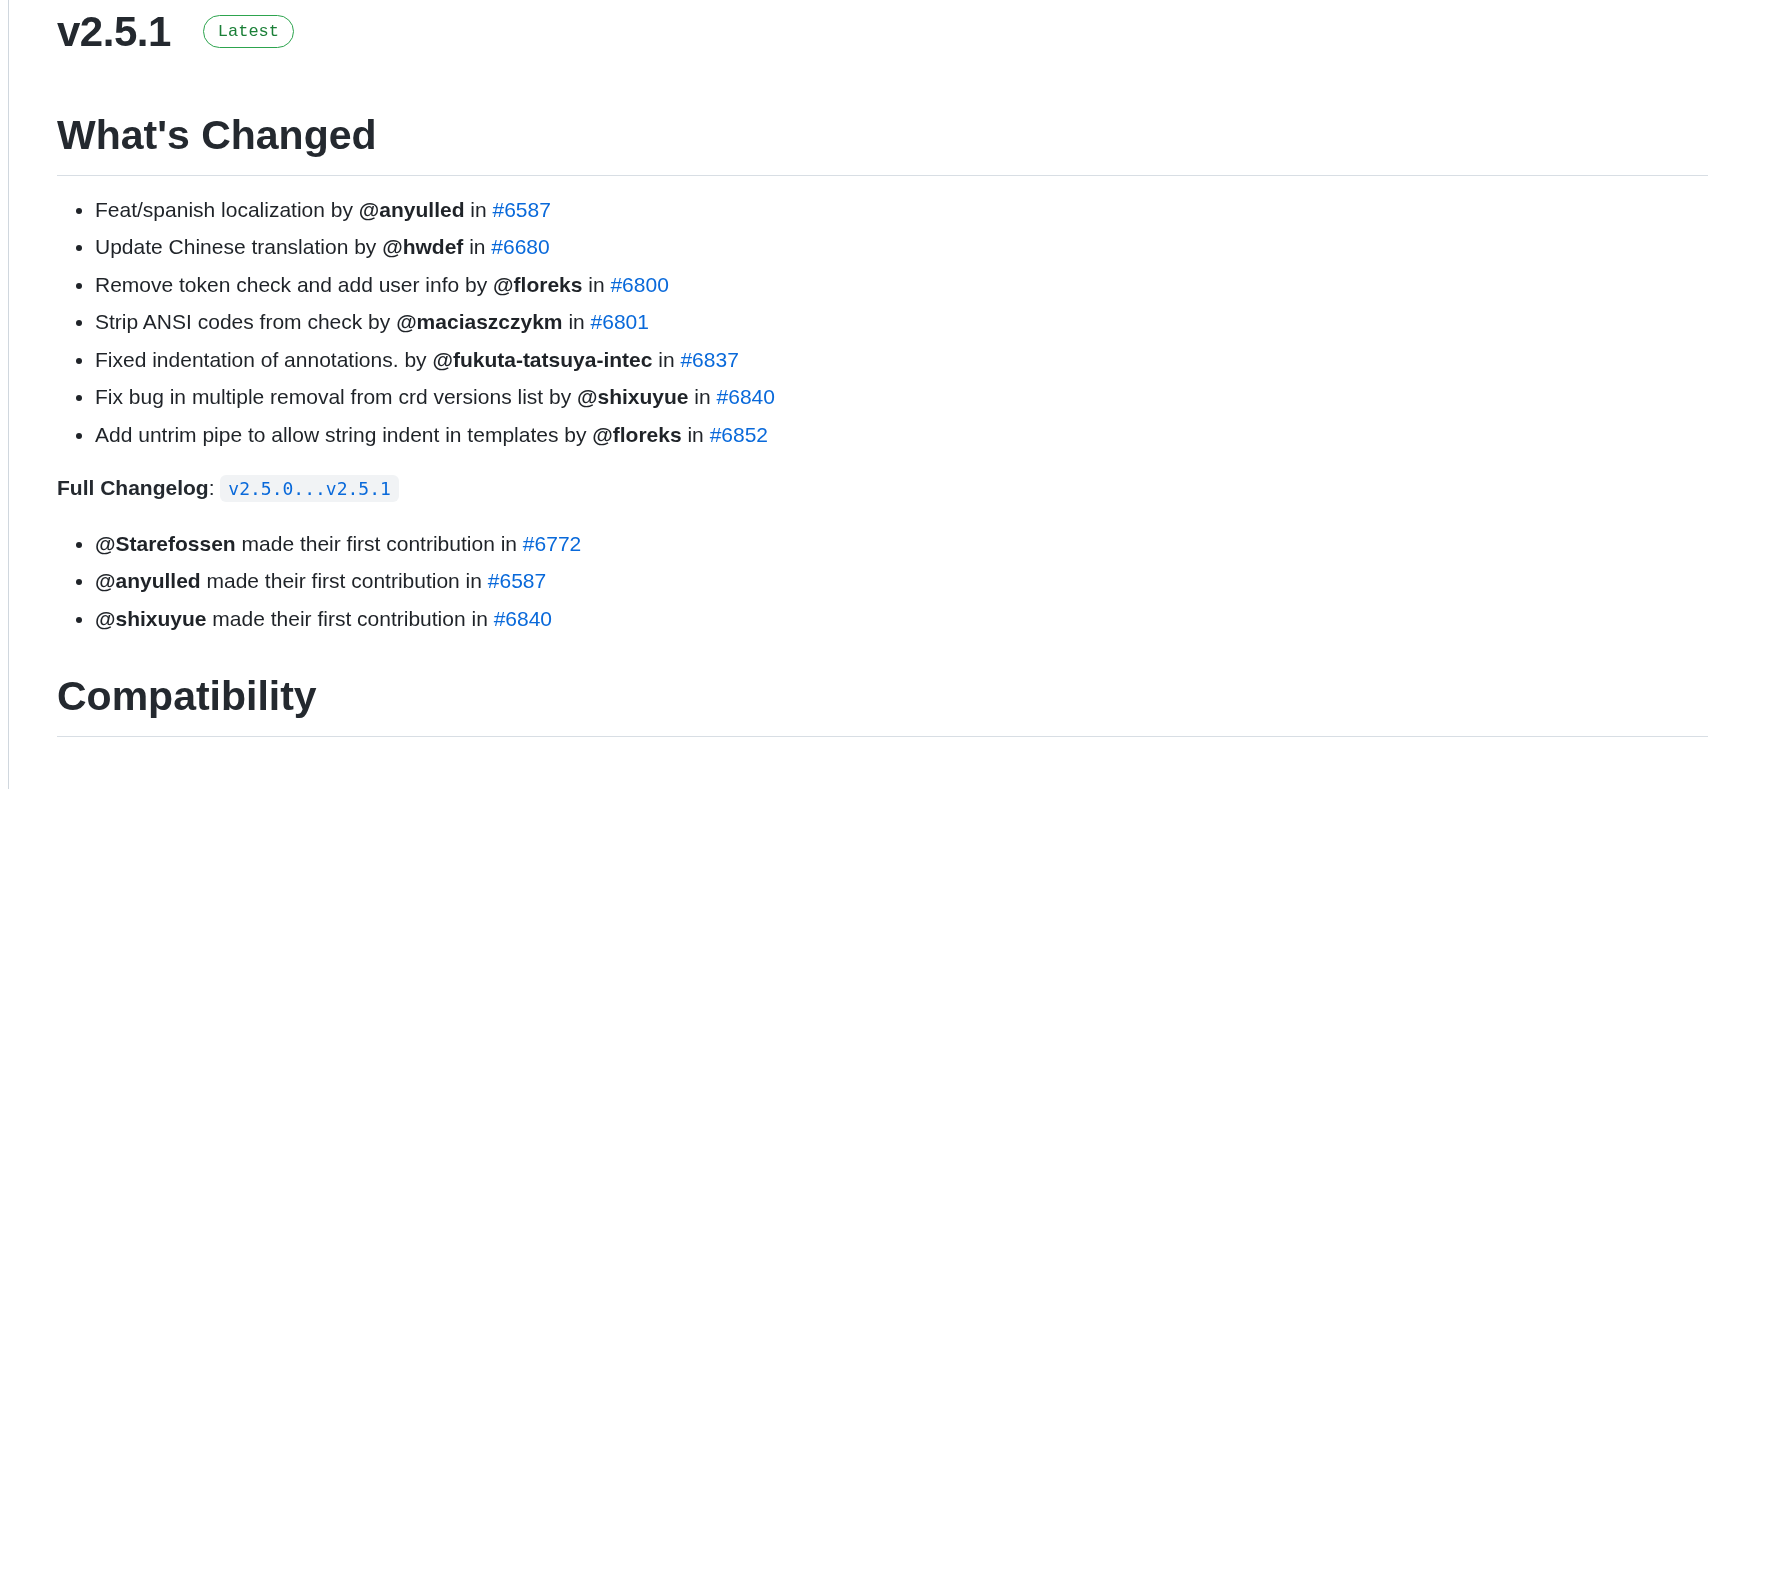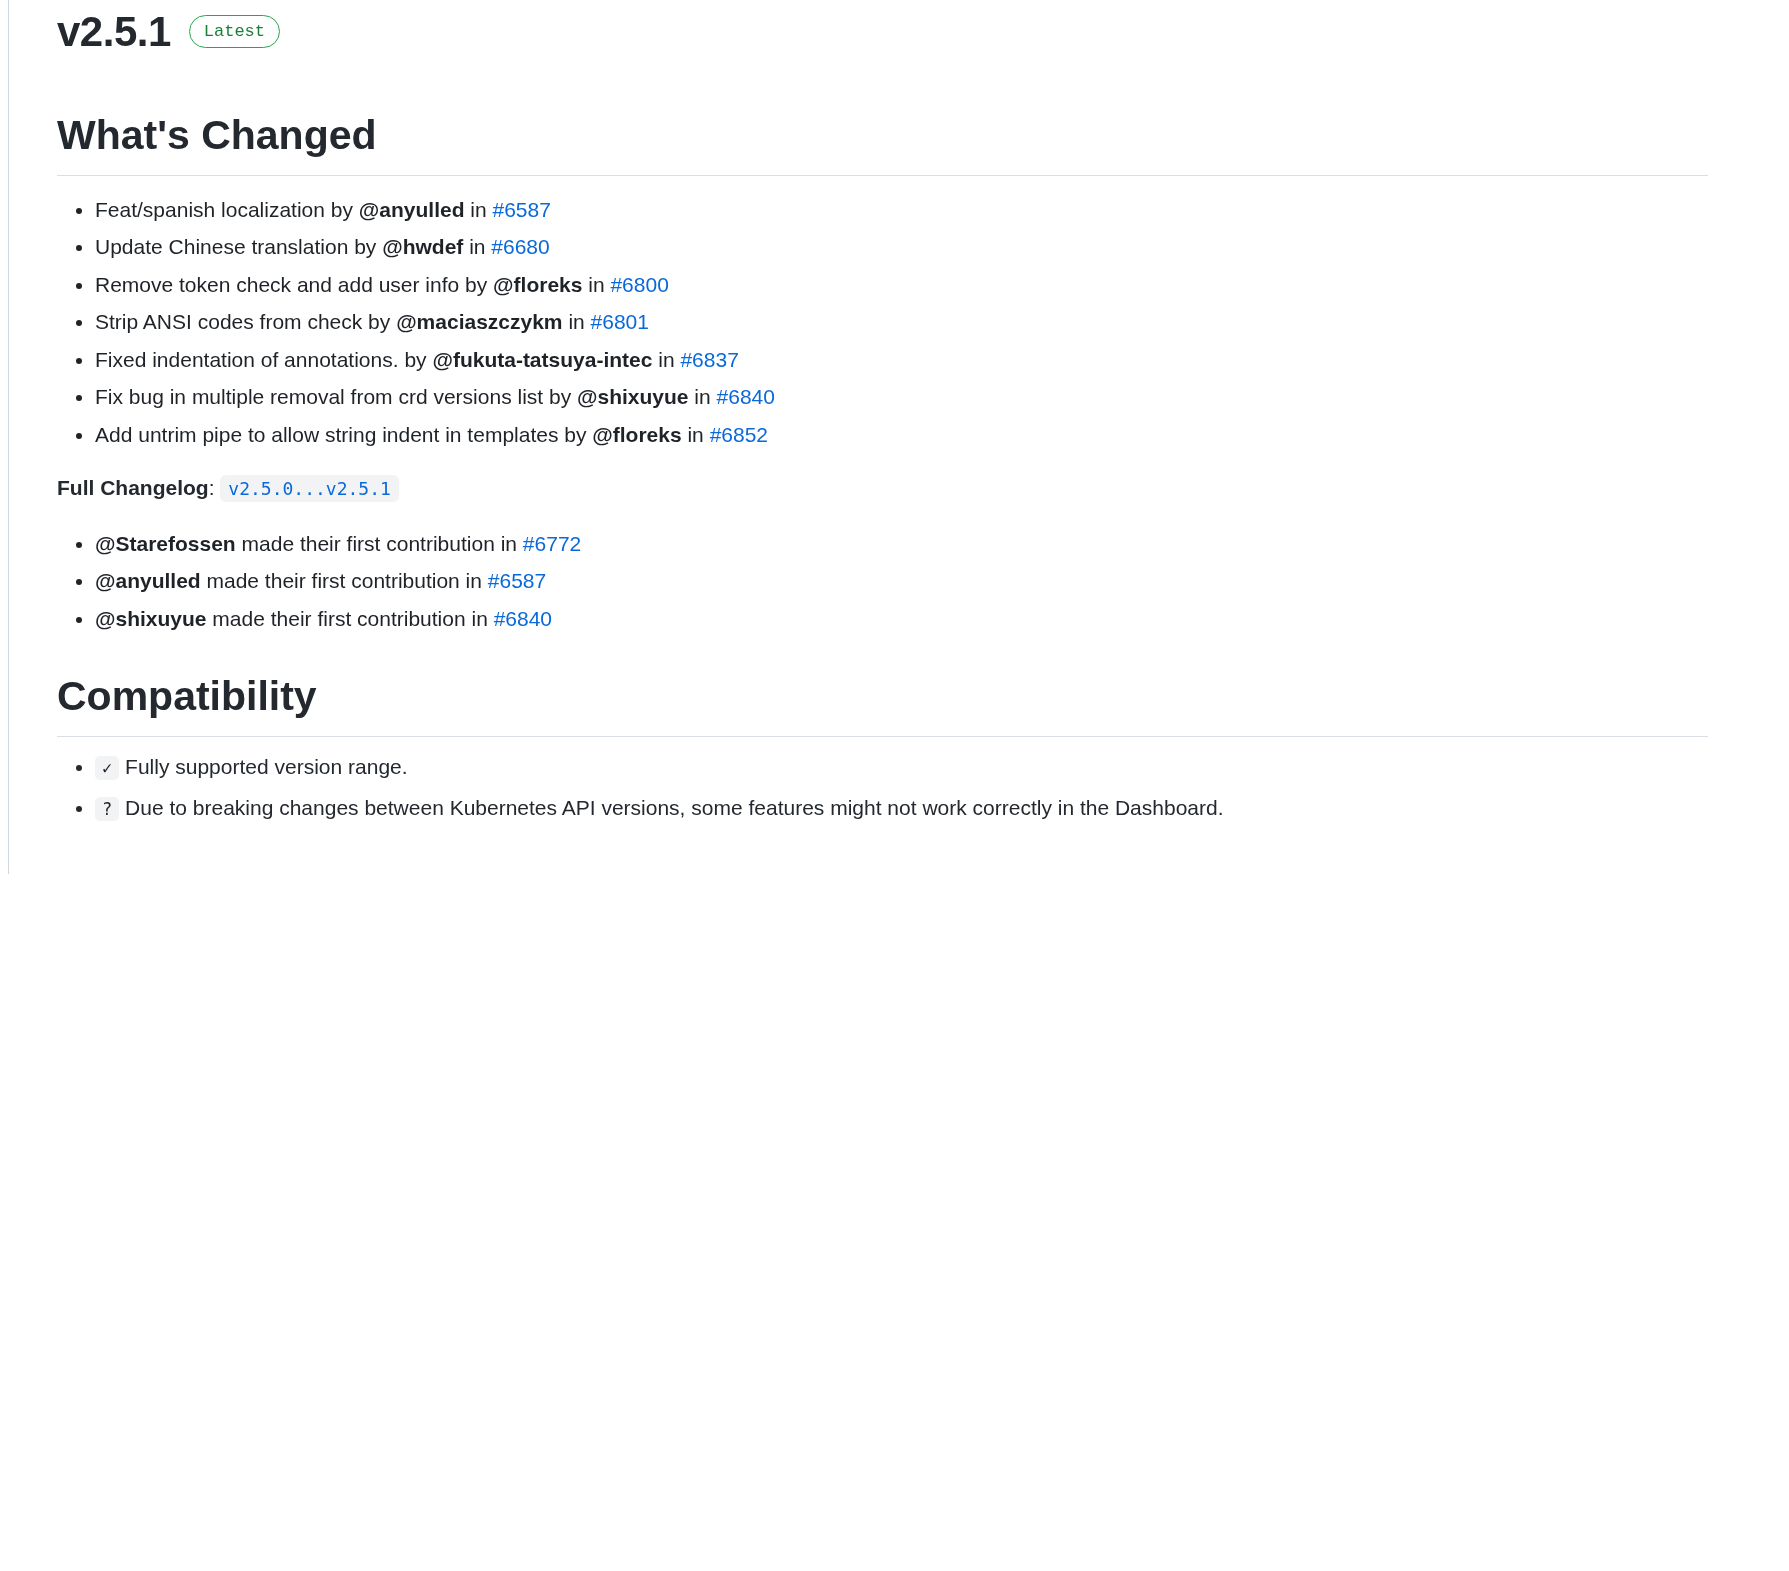--- a/index.html
+++ b/index.html
@@ -14,21 +14,21 @@
   }
   .container {
     border-left: 1.5px solid #d0d7de;
     padding: 0 0 40px 48px;
     margin-left: 8px;
     max-width: 1700px;
   }
   .title-row {
     display: flex;
     align-items: center;
-    gap: 18px;
+    gap: 32px;
     margin-bottom: 42px;
   }
   h1.version {
     font-size: 42px;
     font-weight: 600;
     margin: 0;
     letter-spacing: -0.5px;
   }
   .badge-latest {
     display: inline-block;
@@ -155,22 +155,14 @@
       <span class="strong">@anyulled</span><span> made their first contribution in </span><span class="link">#6587</span>
     </li>
     <li>
       <span class="strong">@shixuyue</span><span> made their first contribution in </span><span class="link">#6840</span>
     </li>
   </ul>
 
   <h2 class="section">Compatibility</h2>
 
 
-  <ul class="legend">
-    <li>
-      <span class="small-code">✓</span><span> Fully supported version range.</span>
-    </li>
-    <li>
-      <span class="small-code">?</span><span> Due to breaking changes between Kubernetes API versions, some features might not work correctly in the Dashboard.</span>
-    </li>
-  </ul>
 
 </div>
 
 </body></html>

